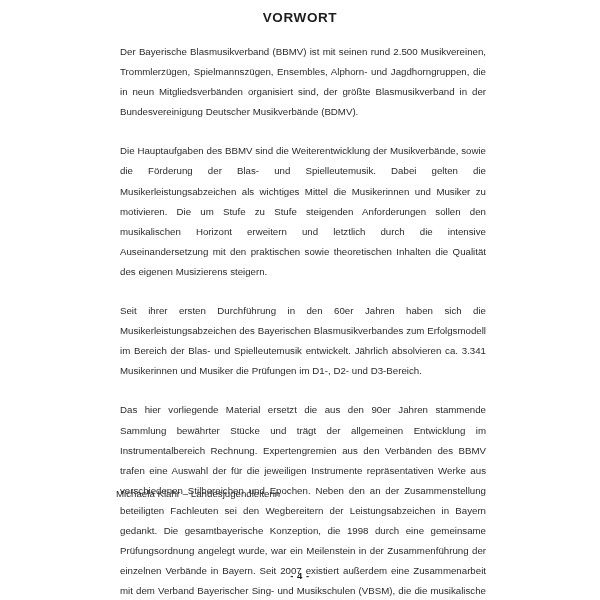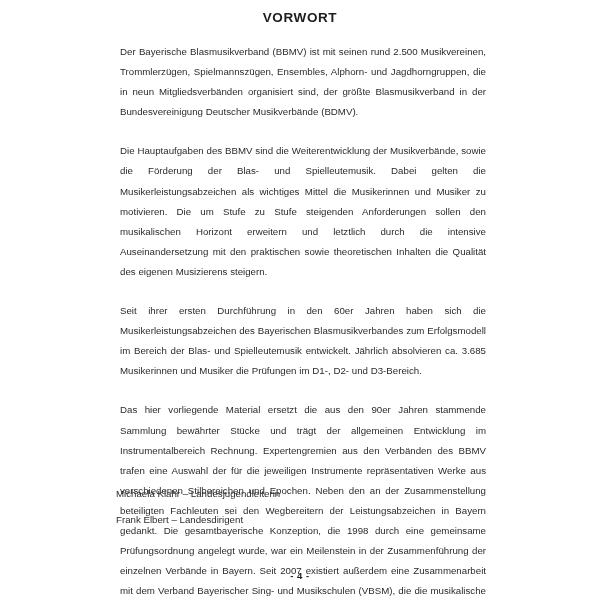--- a/index.html
+++ b/index.html
@@ -83,24 +83,23 @@
 </head>
 <body>
 
 <div class="page">
 
   <div class="page-title">VORWORT</div>
 
   <div class="body-block">
     <p class="para">Der Bayerische Blasmusikverband (BBMV) ist mit seinen rund 2.500 Musikvereinen, Trommlerzügen, Spielmannszügen, Ensembles, Alphorn- und Jagdhorngruppen, die in neun Mitgliedsverbänden organisiert sind, der größte Blasmusikverband in der Bundesvereinigung Deutscher Musikverbände (BDMV).</p>
     <p class="para">Die Hauptaufgaben des BBMV sind die Weiterentwicklung der Musikverbände, sowie die Förderung der Blas- und Spielleutemusik. Dabei gelten die Musikerleistungsabzeichen als wichtiges Mittel die Musikerinnen und Musiker zu motivieren. Die um Stufe zu Stufe steigenden Anforderungen sollen den musikalischen Horizont erweitern und letztlich durch die intensive Auseinandersetzung mit den praktischen sowie theoretischen Inhalten die Qualität des eigenen Musizierens steigern.</p>
-    <p class="para">Seit ihrer ersten Durchführung in den 60er Jahren haben sich die Musikerleistungsabzeichen des Bayerischen Blasmusikverbandes zum Erfolgsmodell im Bereich der Blas- und Spielleutemusik entwickelt. Jährlich absolvieren ca. 3.685 Musikerinnen und Musiker die Prüfungen im D1-, D2- und D3-Bereich.</p>
+    <p class="para">Seit ihrer ersten Durchführung in den 60er Jahren haben sich die Musikerleistungsabzeichen des Bayerischen Blasmusikverbandes zum Erfolgsmodell im Bereich der Blas- und Spielleutemusik entwickelt. Jährlich absolvieren ca. 3.341 Musikerinnen und Musiker die Prüfungen im D1-, D2- und D3-Bereich.</p>
     <p class="para">Das hier vorliegende Material ersetzt die aus den 90er Jahren stammende Sammlung bewährter Stücke und trägt der allgemeinen Entwicklung im Instrumentalbereich Rechnung. Expertengremien aus den Verbänden des BBMV trafen eine Auswahl der für die jeweiligen Instrumente repräsentativen Werke aus verschiedenen Stilbereichen und Epochen. Neben den an der Zusammenstellung beteiligten Fachleuten sei den Wegbereitern der Leistungsabzeichen in Bayern gedankt. Die gesamtbayerische Konzeption, die 1998 durch eine gemeinsame Prüfungsordnung angelegt wurde, war ein Meilenstein in der Zusammenführung der einzelnen Verbände in Bayern. Seit 2007 existiert außerdem eine Zusammenarbeit mit dem Verband Bayerischer Sing- und Musikschulen (VBSM), die die musikalische Fort- und Weiterbildung vernetzt. Wir hoffen, dass die neu entwickelten Hefte bei den Instrumentallehrkräften und den Schülern großen Anklang finden und zur Qualitätssteigerung im musikalischen Bereich beitragen.</p>
   </div>
 
   <div class="signatures">
     <p class="sig-line">Michaela Klahr – Landesjugendleiterin</p>
-    <p class="sig-line">Frank Elbert – Landesdirigent</p>
   </div>
 
   <div class="page-number">- 4 -</div>
 
 </div>
 
 </body></html>

